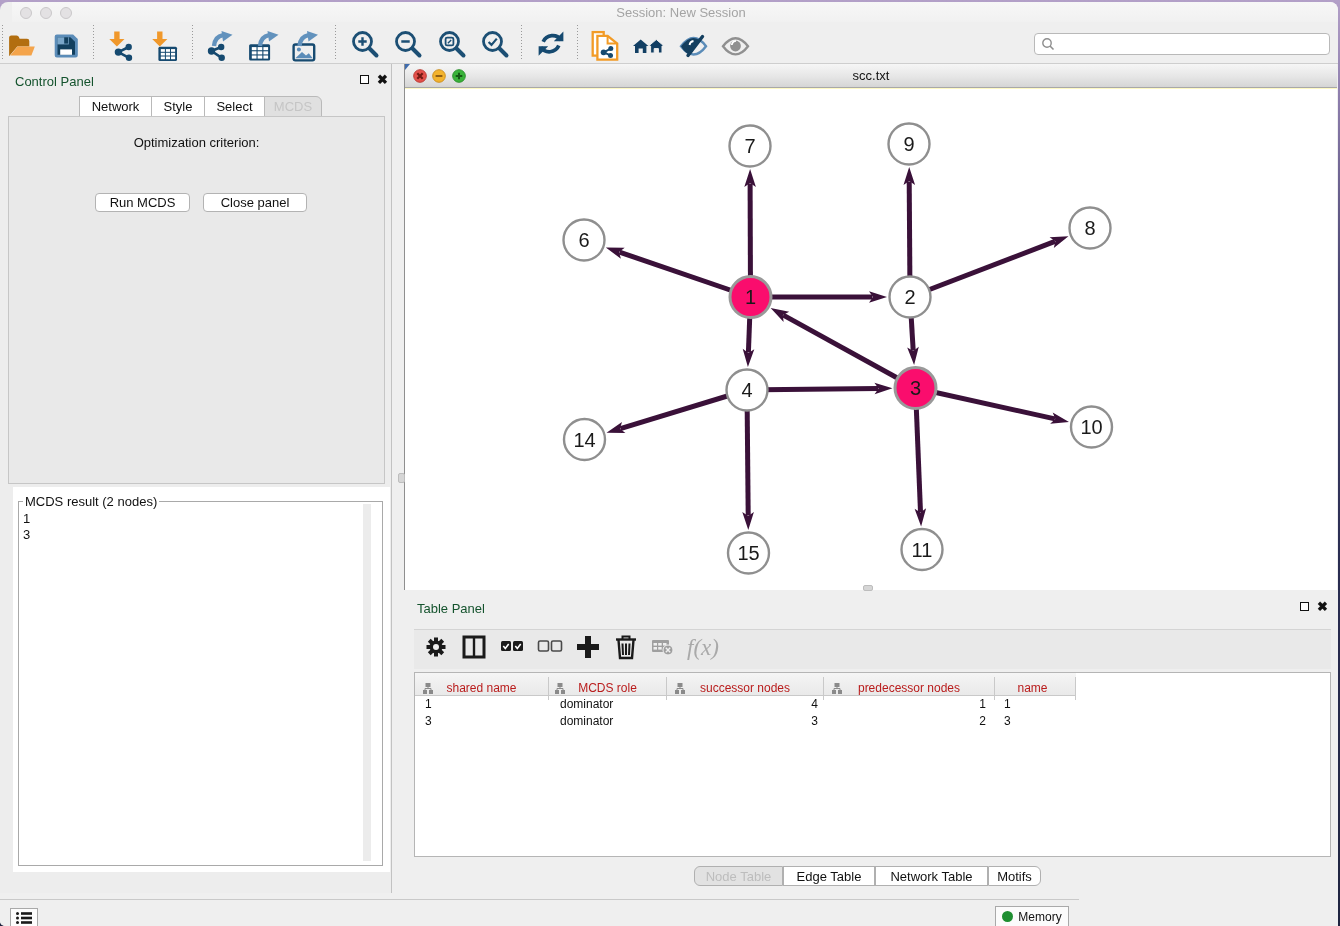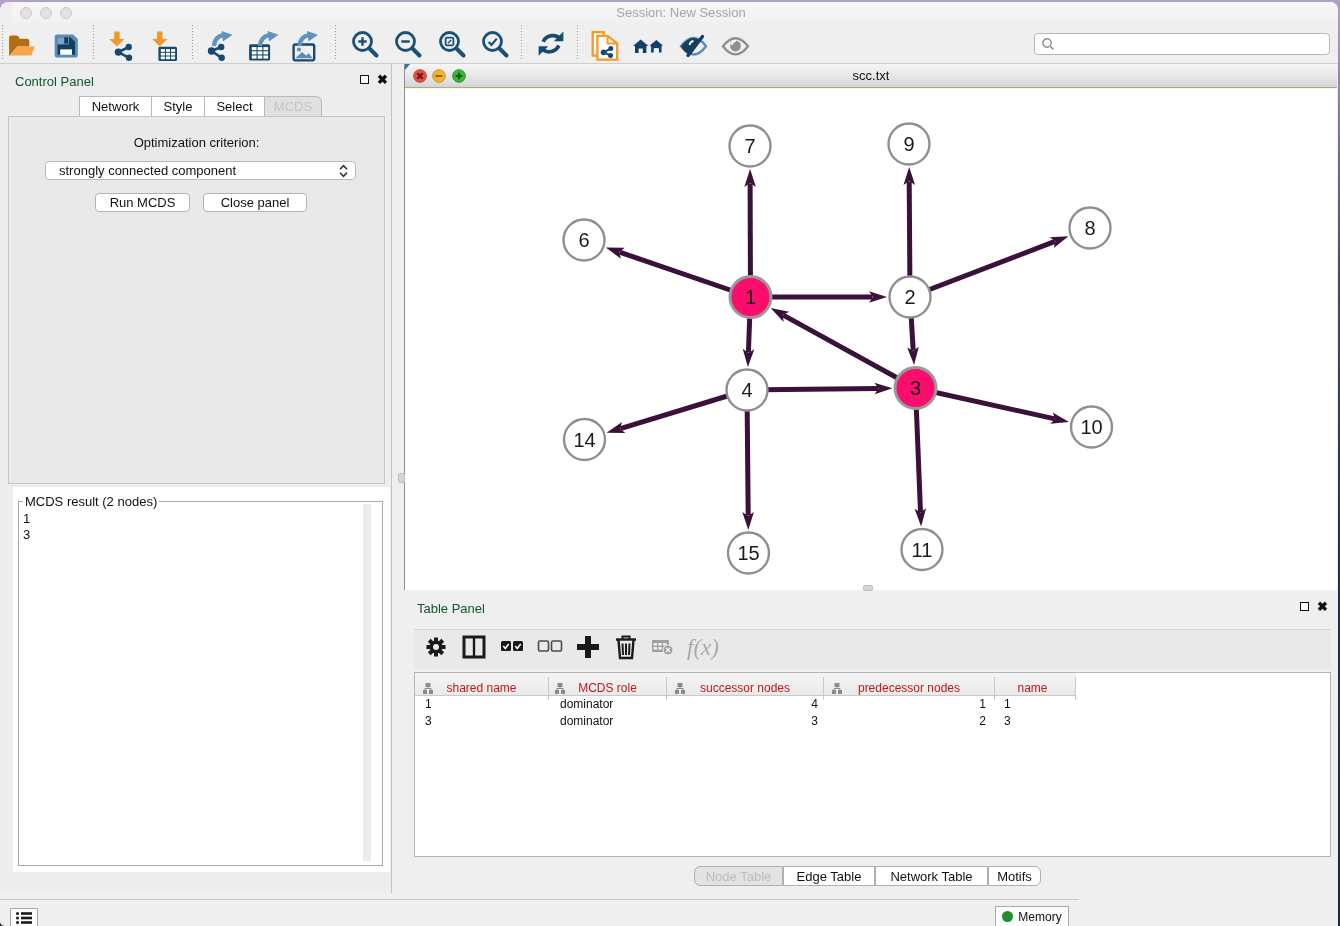--- a/index.html
+++ b/index.html
@@ -239,26 +239,20 @@
   <div class="cpanel">
     <div class="phead" style="position:absolute;left:15px;top:10px;">Control Panel</div>
     <div class="sqicon" style="left:360px;top:11px;"></div>
     <div class="xicon" style="left:377px;top:11px;">✖</div>
     <div class="tab" style="left:79px; width:73px;">Network</div>
     <div class="tab" style="left:151px; width:54px;">Style</div>
     <div class="tab" style="left:204px; width:61px;">Select</div>
     <div class="tab" style="left:264px; width:58px; background:#e0e0e0; color:#c5c5c5; border-radius:0 6px 0 0;">MCDS</div>
     <div class="cbody">
       <div style="position:absolute;left:0;top:18px;width:100%;text-align:center;font-size:13px;color:#111;">Optimization criterion:</div>
-      <div class="dropdown">strongly connected component
-        <svg width="11" height="14" viewBox="0 0 11 14" style="position:absolute;right:6px;top:2px;">
-          <path d="M2 5.2 L5.5 1.6 L9 5.2" fill="none" stroke="#333" stroke-width="1.6"></path>
-          <path d="M2 8.8 L5.5 12.4 L9 8.8" fill="none" stroke="#333" stroke-width="1.6"></path>
-        </svg>
-      </div>
       <div class="btn" style="left:86px;width:95px;">Run MCDS</div>
       <div class="btn" style="left:194px;width:104px;">Close panel</div>
     </div>
     <div class="resultpanel">
       <div class="fieldset">
         <div class="legend">MCDS result (2 nodes)</div>
         <div style="position:absolute;left:4px;top:9px;font-size:13px;color:#111;line-height:16px;">1<br>3</div>
         <div style="position:absolute;left:344px;top:2px;width:8px;height:357px;background:#ececec;"></div>
       </div>
     </div>

